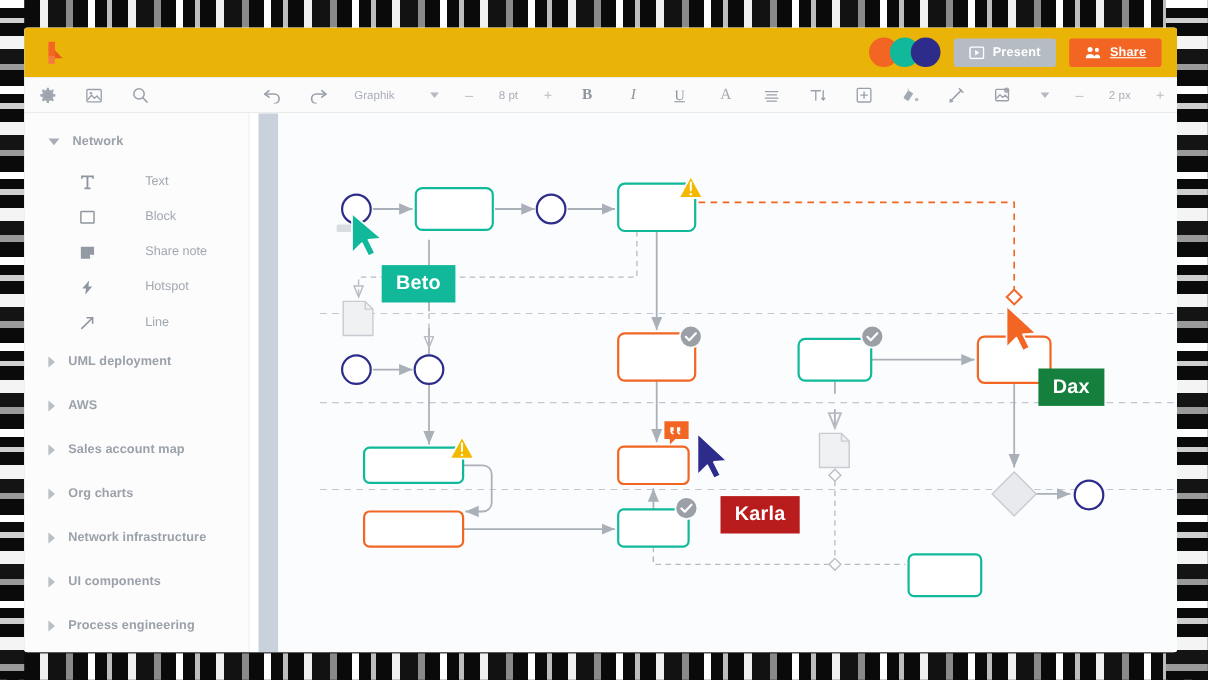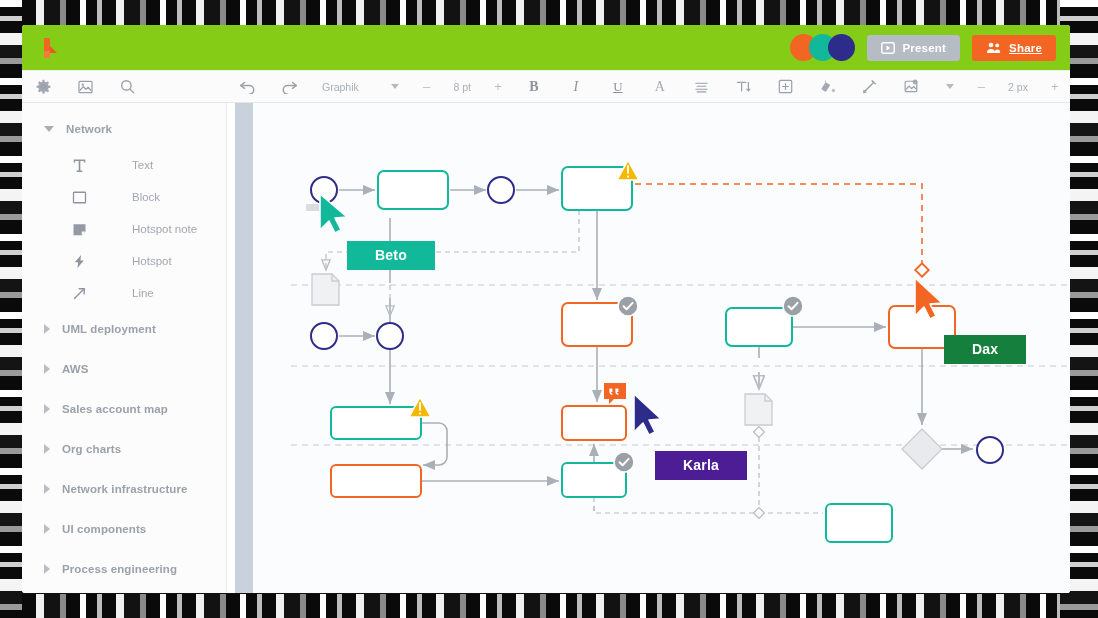--- a/index.html
+++ b/index.html
@@ -53,21 +53,21 @@
     width: 1048px; height: 568px;
     background: #ffffff;
     border-radius: 3px;
     overflow: hidden;
     display: flex; flex-direction: column;
   }
 
   
   #header {
     height: 45px; flex: 0 0 45px;
-    background: #84cc16;
+    background: #eab308;
     display: flex; align-items: center;
     padding: 0 14px 0 16px;
     position: relative;
   }
   #logo { width: 26px; height: 26px; }
   #header-right {
     margin-left: auto;
     display: flex; align-items: center; gap: 12px;
   }
   .avatars { display: flex; align-items: center; }
@@ -184,22 +184,22 @@
     position: absolute;
     left: 26px; top: 0; right: 0; bottom: 0;
     background: #fbfcfe;
   }
   #canvas svg { display: block; }
 
   
   .tag {
     position: absolute;
     color: #fff; font-weight: bold;
-    font-size: 14px; letter-spacing: .2px;
-    padding: 6px 28px 7px;
+    font-size: 18px; letter-spacing: .2px;
+    padding: 6px 13px 7px;
     white-space: nowrap;
   }
 </style>
 </head>
 <body>
 
 <div id="frame">
   <div class="edge-noise horiz" id="edge-top"></div>
   <div class="edge-noise horiz" id="edge-bottom"></div>
   <div class="edge-noise" id="edge-left"></div>
@@ -403,21 +403,21 @@
         <span class="sb-item-label">Block</span>
       </div>
 
       <div class="sb-item">
         <span class="sb-item-ico">
           <svg width="15" height="15" viewBox="0 0 16 16" fill="currentColor">
             <path d="M1.6 2.4h12.8v7.8l-4 4H1.6z" opacity=".95"></path>
             <path d="M10.4 14.2v-4h4z" fill="#fcfcfd"></path>
           </svg>
         </span>
-        <span class="sb-item-label">Hotspot note</span>
+        <span class="sb-item-label">Share note</span>
       </div>
 
       <div class="sb-item">
         <span class="sb-item-ico">
           <svg width="15" height="15" viewBox="0 0 16 16" fill="currentColor">
             <path d="M9.6 1 L3 8.8h3.6L5.8 15 12.6 6.9H9z"></path>
           </svg>
         </span>
         <span class="sb-item-label">Hotspot</span>
       </div>
@@ -581,19 +581,19 @@
             <path d="M611 386 L611 424 L620 415 L626 427 L632 424 L626 412 L638 411 z" fill="#2D2C8A" stroke="#fbfcfe" stroke-width="1.6" stroke-linejoin="round"></path>
           </g>
         </svg>
 
         <div class="tag" style="left:94px; top:138px; background:#11B99A;">
           <span>Beto</span>
         </div>
         <div class="tag" style="left:691px; top:232px; background:#15803d;">
           <span>Dax</span>
         </div>
-        <div class="tag" style="left:402px; top:348px; background:#4c1d95;">
+        <div class="tag" style="left:402px; top:348px; background:#b91c1c;">
           <span>Karla</span>
         </div>
       </div>
     </div>
   </div>
 </div>
 
 </body></html>

